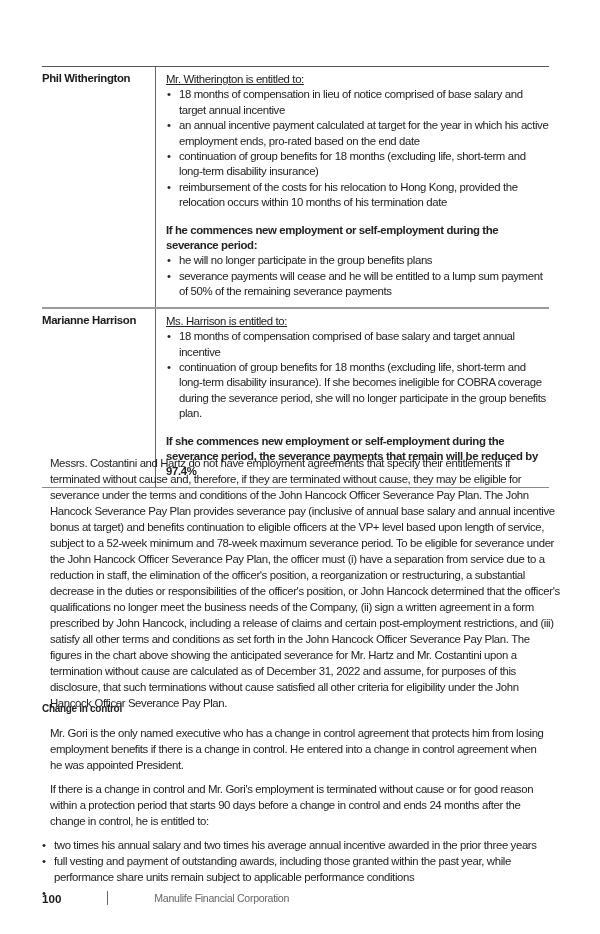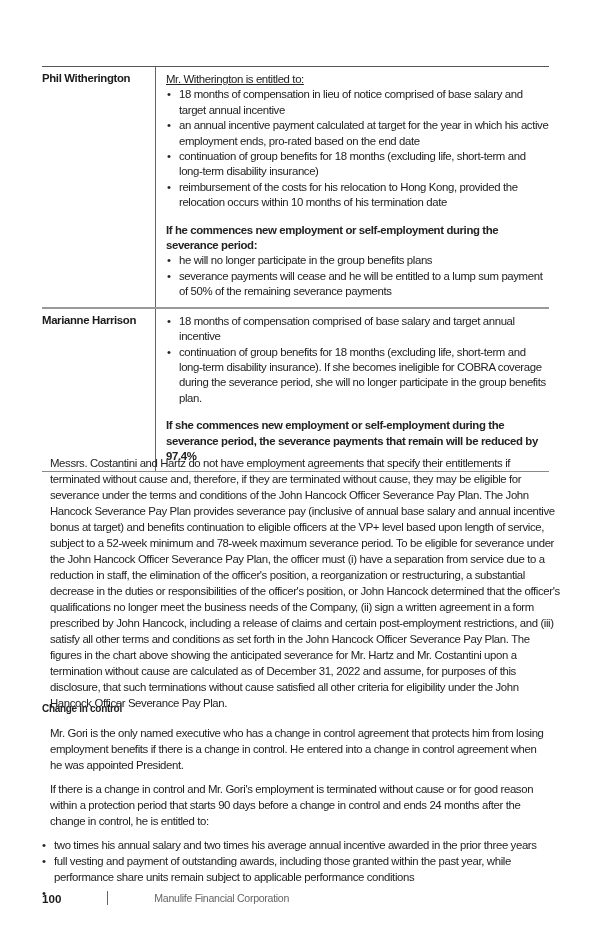--- a/index.html
+++ b/index.html
@@ -137,20 +137,21 @@
         <ul class="bullets">
           <li><span class="dot">•</span><span>he will no longer participate in the group benefits plans</span></li>
           <li><span class="dot">•</span><span>severance payments will cease and he will be entitled to a lump sum payment of 50% of the remaining severance payments</span></li>
         </ul>
       </div>
     </div>
 
     <div class="row">
       <div class="row-name">Marianne Harrison</div>
       <div class="row-body">
+        <p class="intro">Ms. Harrison is entitled to:</p>
         <ul class="bullets">
           <li><span class="dot">•</span><span>18 months of compensation comprised of base salary and target annual incentive</span></li>
           <li><span class="dot">•</span><span>continuation of group benefits for 18 months (excluding life, short-term and long-term disability insurance). If she becomes ineligible for COBRA coverage during the severance period, she will no longer participate in the group benefits plan.</span></li>
         </ul>
         <p class="after">If she commences new employment or self-employment during the severance period, the severance payments that remain will be reduced by 97.4%</p>
       </div>
     </div>
 
   </div>
 </div>

